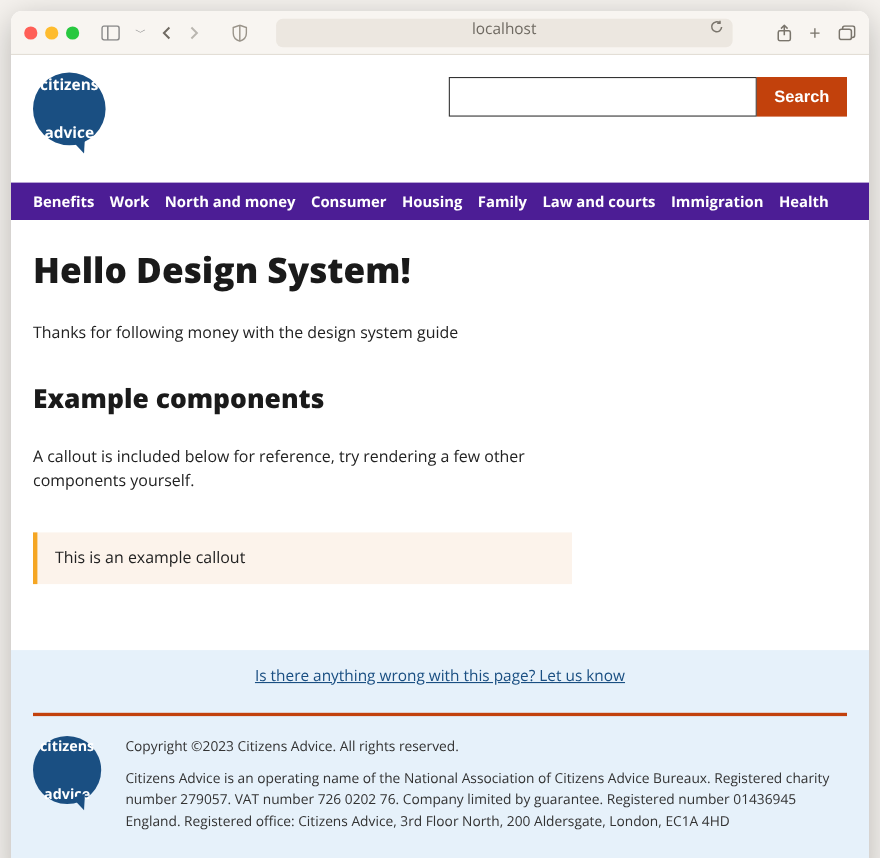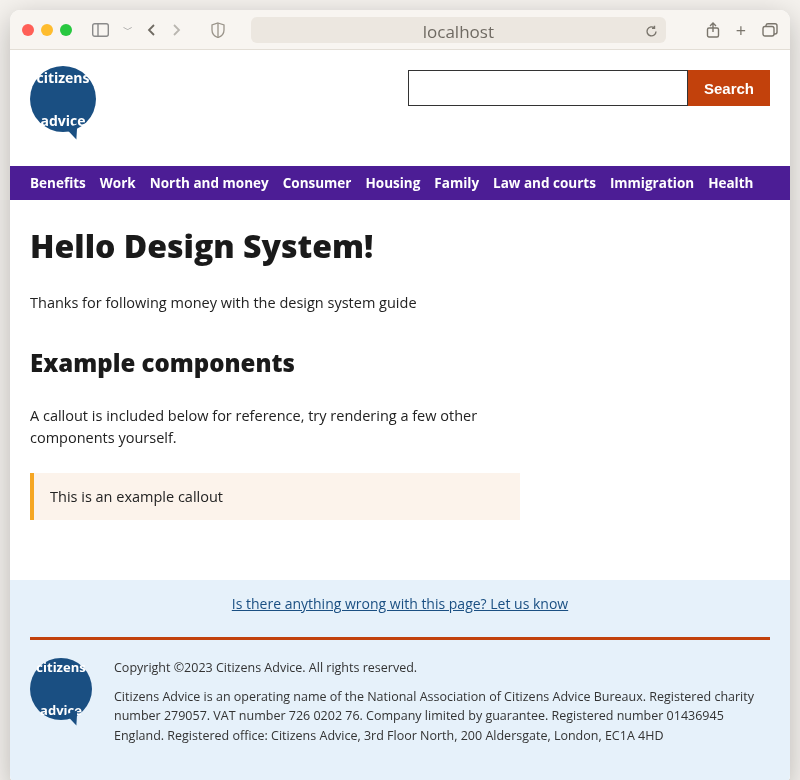--- a/index.html
+++ b/index.html
@@ -34,24 +34,24 @@
   .green { background: #28c840; }
   .tb-icon { color: #8a8a8a; display: flex; align-items: center; justify-content: center; }
   .tb-group { display: flex; gap: 14px; align-items: center; }
   .addr {
     flex: 1;
     margin: 0 30px 0 16px;
     background: #ece7e0;
     border-radius: 6px;
     height: 26px;
     display: flex;
-    align-items: flex-end;
+    align-items: flex-start;
     justify-content: center;
     position: relative;
-    font-size: 17px;
+    font-size: 14px;
     color: #6f6a62;
   }
   .addr .reload { position: absolute; right: 8px; color: #7a756c; }
   .tb-right { display: flex; gap: 16px; align-items: center; }
 
   .page { background: #fff; }
   .header {
     display: flex;
     align-items: flex-start;
     justify-content: space-between;
@@ -93,21 +93,21 @@
     display: flex; gap: 14px;
   }
   .nav a {
     color: #fff; font-weight: 700; font-size: 13.5px;
     text-decoration: none; white-space: nowrap;
   }
   .content { padding: 24px 20px 60px 20px; }
   .content h1 { font-size: 32px; font-weight: 800; color: #1a1a1a; margin-bottom: 26px; }
   .content p.lead { font-size: 14.5px; color: #222; margin-bottom: 34px; }
   .content h2 { font-size: 24px; font-weight: 800; color: #1a1a1a; margin-bottom: 26px; margin-top: 28px; }
-  .content p.desc { font-size: 14.5px; color: #222; max-width: 470px; line-height: 1.5; margin-bottom: 24px; }
+  .content p.desc { font-size: 14.5px; color: #222; max-width: 470px; line-height: 1.5; margin-bottom: 35px; }
   .callout {
     max-width: 490px;
     background: #fcf3eb;
     border-left: 4px solid #f5a623;
     padding: 14px 16px;
     font-size: 14.5px; color: #222;
   }
   .footer { background: #e6f1fa; padding: 14px 20px 30px 20px; }
   .feedback {
     text-align: center; font-size: 14px;

